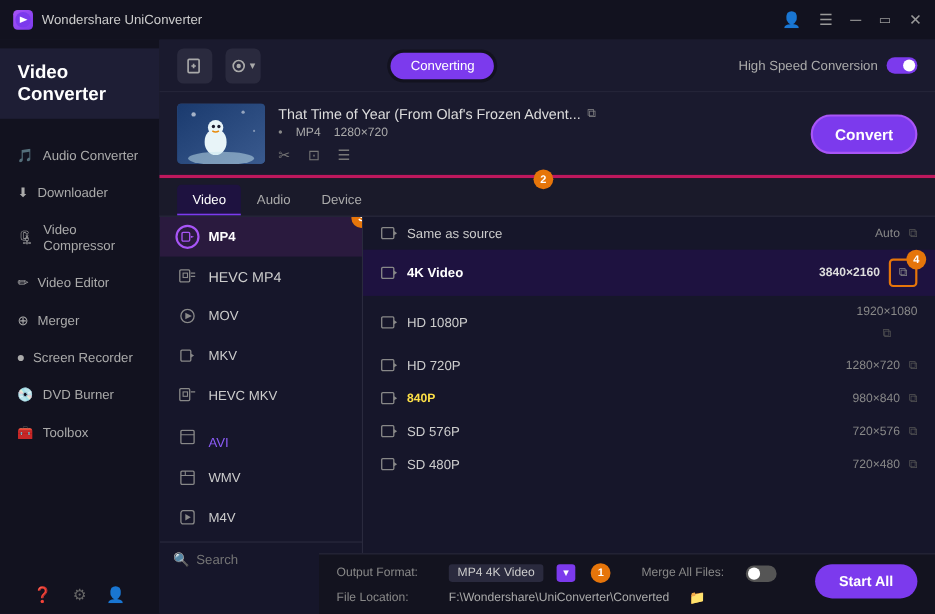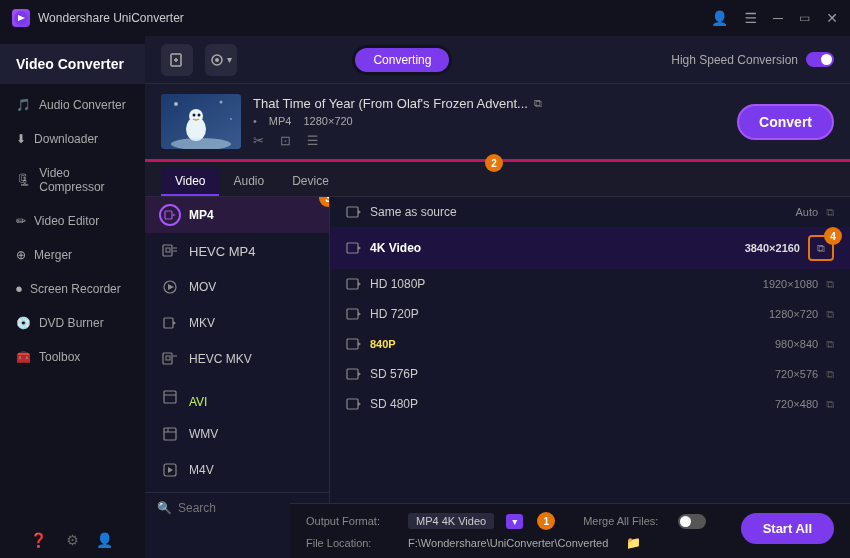--- a/index.html
+++ b/index.html
@@ -53,25 +53,25 @@
     
     .sidebar {
       width: 145px;
       background: #12121f;
       display: flex;
       flex-direction: column;
       padding: 8px 0;
     }
     .sidebar-header {
       padding: 12px 16px;
-      font-size: 14px;
+      font-size: 17px;
       font-weight: 600;
       color: #fff;
       background: #1e1e35;
-      margin-bottom: 4px;
+      margin-bottom: 16px;
     }
     .sidebar-item {
       padding: 10px 16px;
       font-size: 12px;
       color: #aaa;
       cursor: pointer;
       display: flex;
       align-items: center;
       gap: 8px;
     }
@@ -545,21 +545,21 @@
           <span style="font-size:12px;color:#ccc;">HEVC MKV</span>
         </div>
 
         <div style="display:flex;align-items:center;gap:8px;padding:7px 14px;cursor:pointer;">
           <div style="width:22px;height:22px;display:flex;align-items:center;justify-content:center;">
             <svg width="14" height="14" viewBox="0 0 14 14">
                 <rect x="1" y="1" width="12" height="12" rx="1" stroke="#888" stroke-width="1.2" fill="none"></rect>
                 <line x1="1" y1="5" x2="13" y2="5" stroke="#888" stroke-width="1"></line>
               </svg>
           </div>
-          <span style="font-size:12px;color:#bef264;margin-top:11px;">AVI</span>
+          <span style="font-size:12px;color:#8b5cf6;margin-top:11px;">AVI</span>
         </div>
 
         <div style="display:flex;align-items:center;gap:8px;padding:7px 14px;cursor:pointer;">
           <div style="width:22px;height:22px;display:flex;align-items:center;justify-content:center;">
             <svg width="14" height="14" viewBox="0 0 14 14">
                 <rect x="1" y="1" width="12" height="12" rx="1" stroke="#888" stroke-width="1.2" fill="none"></rect>
                 <line x1="1" y1="5" x2="13" y2="5" stroke="#888" stroke-width="1"></line>
                 <line x1="5" y1="1" x2="5" y2="5" stroke="#888" stroke-width="1"></line>
               </svg>
           </div>
@@ -620,21 +620,21 @@
         </div>
 
         <div style="display:flex;align-items:center;padding:8px 16px;cursor:pointer;justify-content:space-between;">
           <div style="display:flex;align-items:center;gap:8px;">
             <svg width="16" height="14" viewBox="0 0 16 14">
                 <rect x="1" y="2" width="11" height="10" rx="1" stroke="#888" stroke-width="1.2" fill="none"></rect>
                 <polygon points="12,5 15,7 12,9" fill="#888"></polygon>
               </svg>
             <span style="font-size:12px;color:#ccc;">HD 1080P</span>
           </div>
-          <div style="display:flex;align-items:center;gap:8px;">
+          <div style="display:flex;align-items:center;gap:8px;flex-direction:column;">
             <span style="font-size:11px;color:#888;">1920×1080</span>
             <span style="font-size:11px;color:#555;">⧉</span>
           </div>
         </div>
 
         <div style="display:flex;align-items:center;padding:8px 16px;cursor:pointer;justify-content:space-between;">
           <div style="display:flex;align-items:center;gap:8px;">
             <svg width="16" height="14" viewBox="0 0 16 14">
                 <rect x="1" y="2" width="11" height="10" rx="1" stroke="#888" stroke-width="1.2" fill="none"></rect>
                 <polygon points="12,5 15,7 12,9" fill="#888"></polygon>

